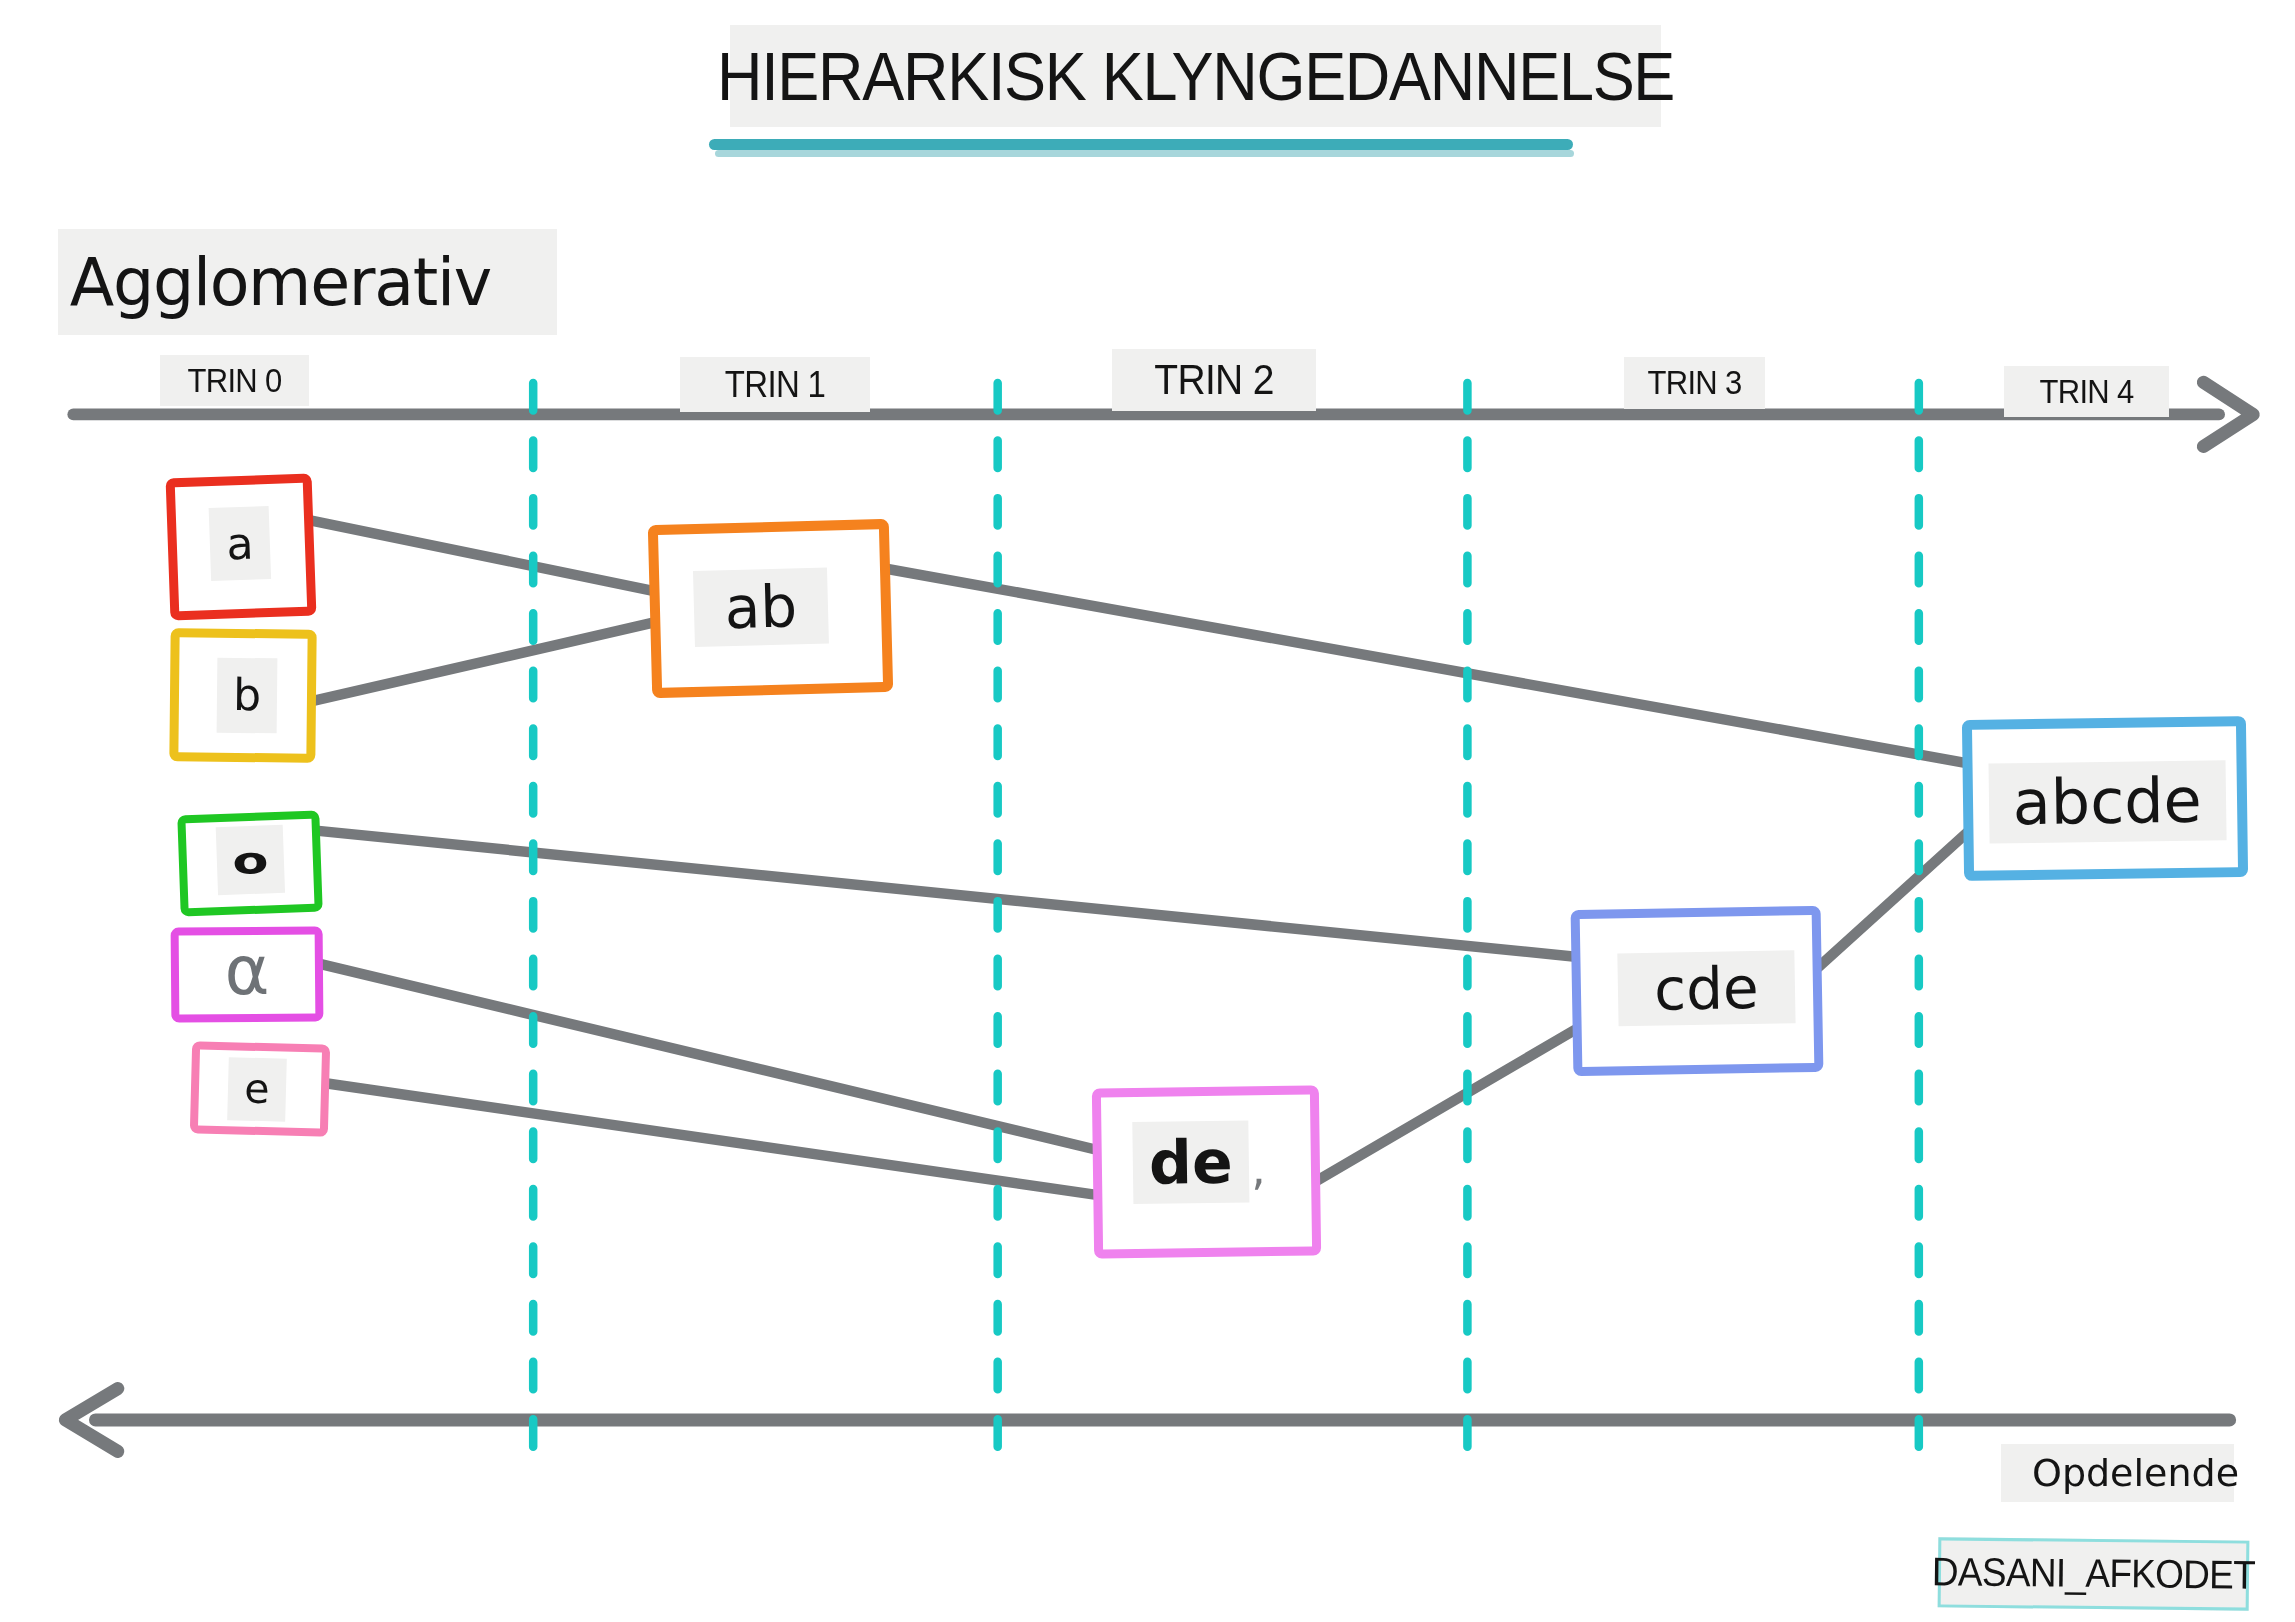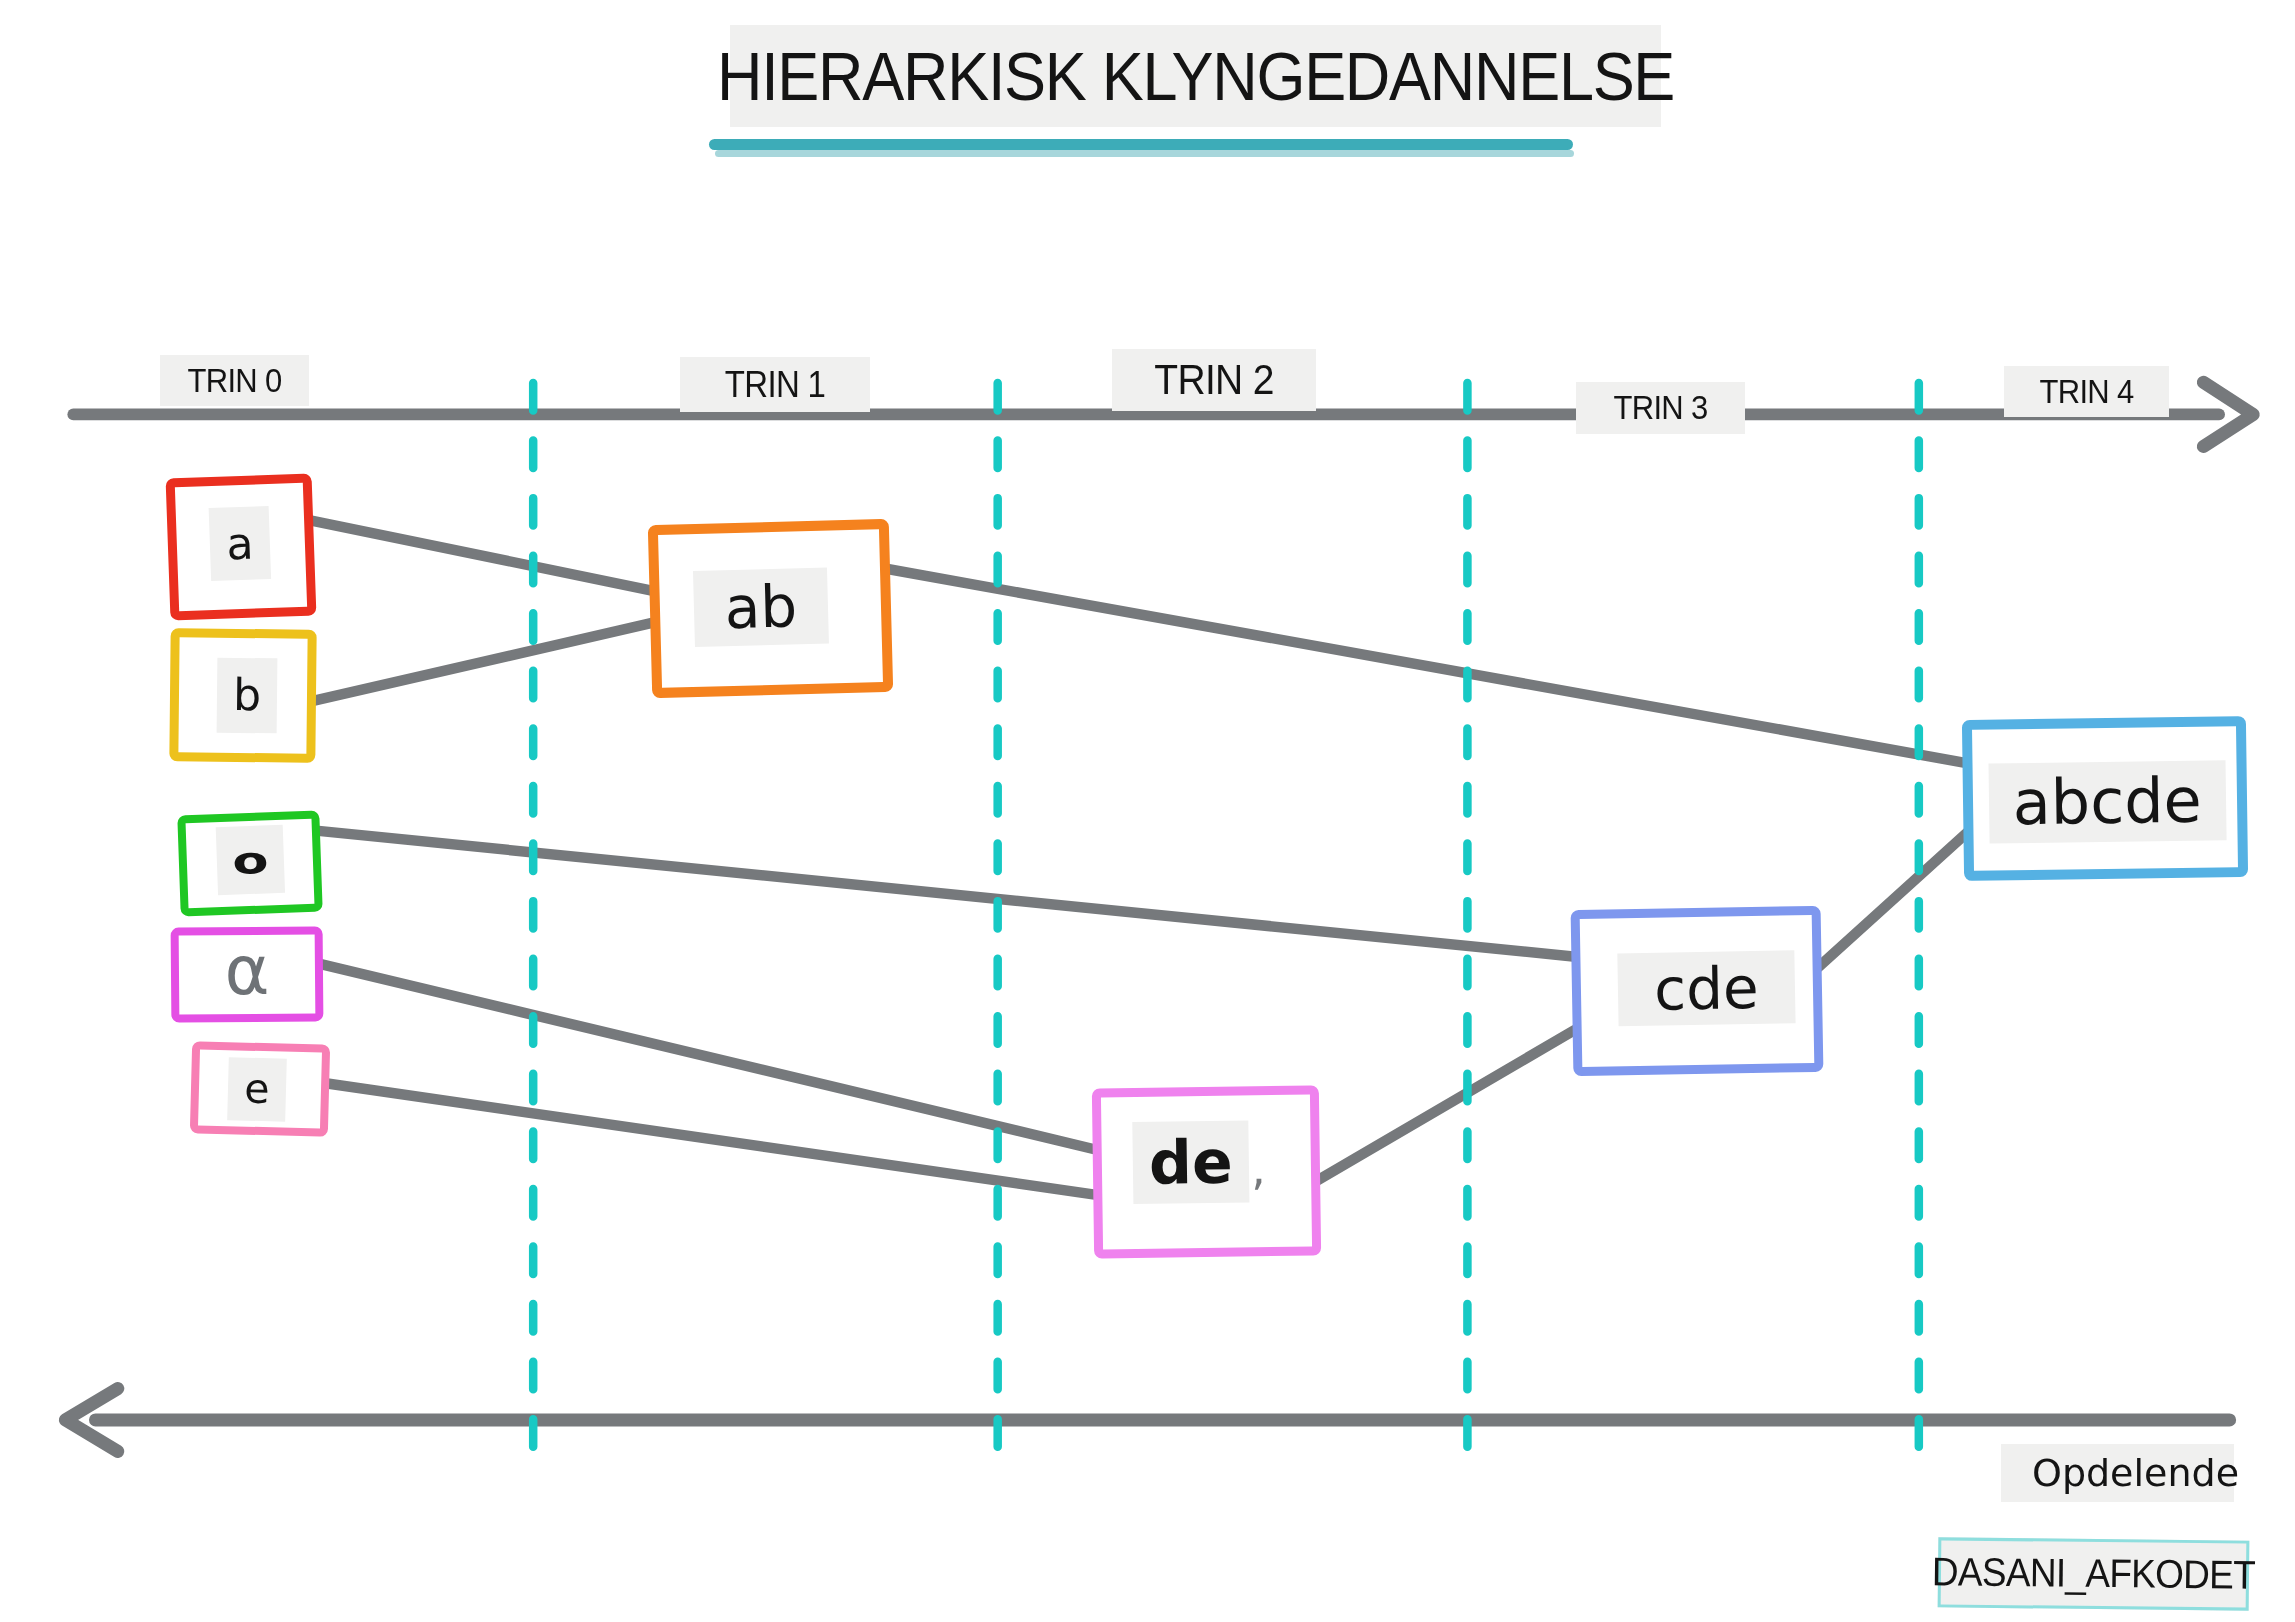--- a/index.html
+++ b/index.html
@@ -87,31 +87,34 @@
     <line x1="2243" y1="585" x2="2243" y2="2228" stroke-width="13" stroke-linecap="round" stroke-dasharray="42 46" stroke="#17c9c4"></line>
     <line x1="2933" y1="585" x2="2933" y2="2228" stroke-width="13" stroke-linecap="round" stroke-dasharray="42 46" stroke="#17c9c4"></line>
   </svg>
 
   <div class="hpatch" style="left:730px;top:25px;width:931px;height:102px;">
     <span class="title-text">HIERARKISK KLYNGEDANNELSE</span>
   </div>
   <div class="bar" style="left: 715px; top: 150px; width: 859px; height: 7.2px; background: rgb(167, 214, 219);"></div>
   <div class="bar" style="left: 709px; top: 139px; width: 864px; height: 11px; background: rgb(61, 172, 184);"></div>
 
+  <div class="hpatch" style="left:58px;top:229px;width:487px;height:106px;justify-content:flex-start;padding-left:11.8px;">
+    <span class="method-text">Agglomerativ</span>
+  </div>
 
   <div class="hpatch" style="left:160px;top:355px;width:149px;height:51px;text-align:center;">
     <span class="trin-text" style="font-size:31px;">TRIN 0</span>
   </div>
   <div class="hpatch" style="left:680px;top:357px;width:190px;height:55px;">
     <span class="trin-text" style="font-size:33px;">TRIN 1</span>
   </div>
   <div class="hpatch" style="left:1112px;top:349px;width:204px;height:62px;text-align:right;">
     <span class="trin-text" style="font-size:39px;">TRIN 2</span>
   </div>
-  <div class="hpatch" style="left:1576px;top:357px;width:169px;height:52px;margin-top:25px;">
+  <div class="hpatch" style="left:1624px;top:357px;width:141px;height:52px;">
     <span class="trin-text" style="font-size:31px;">TRIN 3</span>
   </div>
   <div class="hpatch" style="left:2004px;top:366px;width:165px;height:51px;">
     <span class="trin-text" style="font-size:31px;">TRIN 4</span>
   </div>
 
   <div class="node" style="left: 168px; top: 476px; width: 128px; height: 124px; border-width: 9.2px; transform: rotate(-2deg); border-color: rgb(234, 47, 31);">
     <div class="patch" style="left:33px;top:22px;width:60px;height:73px;">
       <span class="letter" style="font-size:44px;">a</span>
     </div>

